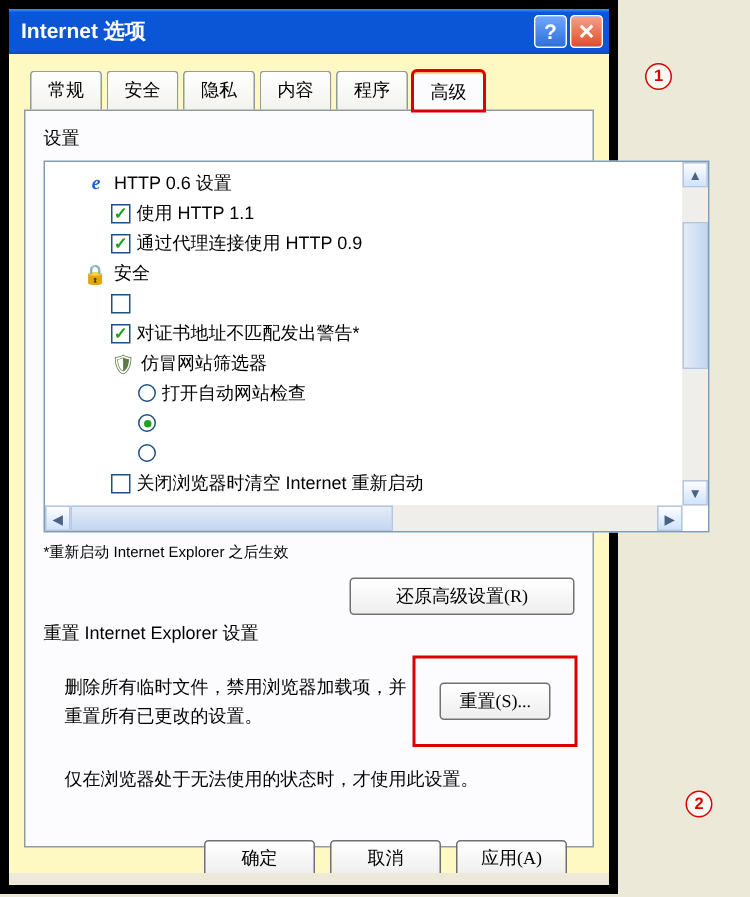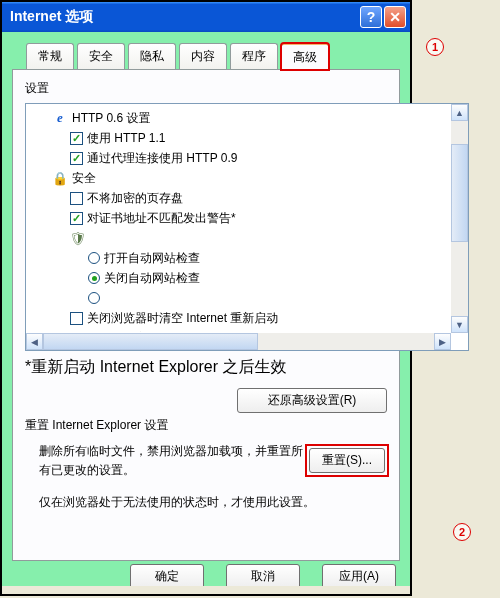--- a/index.html
+++ b/index.html
@@ -1,25 +1,25 @@
 <!DOCTYPE html>
 <html><head>
 <meta charset="utf-8">
 <style>
 *{box-sizing:border-box;margin:0;padding:0}
 body{font-family:"Microsoft YaHei","SimSun",Tahoma,sans-serif;font-size:12px;background:#ece9d8;width:500px;height:598px;overflow:hidden;position:relative}
-.window{width:412px;height:596px;border:2px solid #000000;background:#86efac;position:relative}
+.window{width:412px;height:596px;border:6px solid #000000;background:#fef9c3;position:relative}
 .titlebar{height:30px;background:linear-gradient(to bottom,#3a95ff 0%,#0a56d6 8%,#0a56d6 92%,#084bc0 100%);display:flex;align-items:center;padding:0 4px 0 8px;color:#fff;font-weight:bold;font-size:14px}
 .titlebar-text{flex:1}
 .titlebar-btns{display:flex;gap:2px}
 .titlebar-btn{width:22px;height:22px;border:1px solid #fff;border-radius:3px;display:flex;align-items:center;justify-content:center;font-family:Arial;font-weight:bold;font-size:14px;color:#fff}
 .btn-help{background:linear-gradient(#6fa6ff,#2e6fd8)}
 .btn-close{background:linear-gradient(#f4a189,#e14d2a)}
 .callout{position:absolute;width:18px;height:18px;border:1.5px solid #d00;border-radius:50%;color:#d00;font-weight:bold;display:flex;align-items:center;justify-content:center;background:rgba(255,255,255,0.7);font-size:11px;z-index:10}
-.tabs{display:flex;padding:10px 10px 0 24px;gap:3px;position:relative}
+.tabs{display:flex;padding:10px 10px 0 14px;gap:3px;position:relative}
 .tab{padding:4px 11px;border:1px solid #919b9c;border-bottom:none;background:linear-gradient(#fff,#f2f2ee);border-radius:3px 3px 0 0;position:relative;top:1px}
 .tab.active{background:#fcfcfe;z-index:2;border-top:2px solid #f5b36b;border-left:1px solid #919b9c;border-right:1px solid #919b9c}
 .tab.hl{outline:2px solid #d00;outline-offset:-1px}
 .panel{margin:0 10px 8px 10px;border:1px solid #919b9c;background:#fcfcfe;padding:10px 12px;height:492px;position:relative}
 .grp-label{margin-bottom:6px}
 .treebox{border:1px solid #7f9db9;background:#fff;width:444px;height:248px;position:relative;overflow:hidden}
 .tree{padding:4px 4px 4px 8px;height:228px;overflow:hidden}
 .node{display:flex;align-items:center;gap:4px;height:20px;white-space:nowrap}
 .l1{padding-left:18px}
 .l2{padding-left:36px}
@@ -31,31 +31,31 @@
 .chk{width:13px;height:13px;border:1px solid #1c5180;background:#fff;display:inline-flex;align-items:center;justify-content:center;font-size:11px;color:#21a121;font-weight:bold}
 .rdo{width:12px;height:12px;border:1px solid #1c5180;border-radius:50%;background:#fff;display:inline-flex;align-items:center;justify-content:center}
 .rdo.sel::after{content:"";width:5px;height:5px;background:#21a121;border-radius:50%}
 .hscroll{position:absolute;bottom:0;left:0;right:17px;height:17px;background:#e8e6dc;display:flex}
 .sbtn{width:17px;height:17px;background:linear-gradient(#fdfdfd,#cfe3fb);border:1px solid #b4c6e0;display:flex;align-items:center;justify-content:center;font-size:9px;color:#4d6185}
 .strack{flex:1;background:#efeeea;position:relative}
 .sthumb{position:absolute;left:0;top:0;bottom:0;width:55%;background:linear-gradient(#e4ecf7,#c2d7f2);border:1px solid #b4c6e0}
 .vscroll{position:absolute;top:0;right:0;bottom:17px;width:17px;background:#e8e6dc;display:flex;flex-direction:column}
 .vtrack{flex:1;background:#efeeea;position:relative}
 .vthumb{position:absolute;top:12%;left:0;right:0;height:50%;background:linear-gradient(to right,#e4ecf7,#c2d7f2);border:1px solid #b4c6e0}
-.note{margin-top:6px;font-size:16px}
-.btn{border:1px solid #707070;background:linear-gradient(#fff,#eee);padding:3px 12px;border-radius:3px;font-size:12px;font-family:Liberation Sans, sans-serif}
+.note{margin-top:6px;font-size:10px}
+.btn{border:1px solid #707070;background:linear-gradient(#fff,#eee);padding:3px 12px;border-radius:3px;font-size:12px;font-family:Liberation Serif, serif}
 .btn.long{width:150px}
 .row-right{display:flex;justify-content:flex-end;margin-top:10px}
 .section2{margin-top:4px}
 .sec-title{margin-bottom:8px}
 .sec-body{display:flex;align-items:center}
 .sec-text{flex:1;padding-left:14px;line-height:1.55}
-.reset-wrap{outline:2px solid #d00;padding:2px}
+.reset-wrap{outline:2px solid #d00;padding:16px}
 .footnote{padding-left:14px;margin-top:14px;line-height:1.5}
-.dlg-btns{position:absolute;right:14px;bottom:5px;display:flex;gap:22px}
+.dlg-btns{position:absolute;right:28px;bottom:5px;display:flex;gap:10px}
 .dlg-btns .btn{min-width:74px}
 .cut{position:absolute;left:0;right:0;bottom:0;height:8px;background:#ece9d8}
 </style>
 </head>
 <body>
 
 <div class="window">
 
   <div class="titlebar">
     <span class="titlebar-text">Internet 选项</span>
@@ -93,36 +93,35 @@
         <div class="node l2">
           <span class="chk">✓</span>
           <span>通过代理连接使用 HTTP 0.9</span>
         </div>
         <div class="node l1">
           <span class="ico lock">🔒</span>
           <span>安全</span>
         </div>
         <div class="node l2">
           <span class="chk"></span>
-          <span>不将加密的页存盘</span>
         </div>
         <div class="node l2">
           <span class="chk">✓</span>
           <span>对证书地址不匹配发出警告*</span>
         </div>
         <div class="node l2">
           <span class="ico shield">🛡</span>
+          <span>仿冒网站筛选器</span>
         </div>
         <div class="node l3">
           <span class="rdo"></span>
           <span>打开自动网站检查</span>
         </div>
         <div class="node l3">
           <span class="rdo sel"></span>
-          <span>关闭自动网站检查</span>
         </div>
         <div class="node l3">
           <span class="rdo"></span>
         </div>
         <div class="node l2">
           <span class="chk"></span>
           <span>关闭浏览器时清空 Internet 重新启动</span>
         </div>
         <div class="node l2">
           <span class="chk">✓</span>

